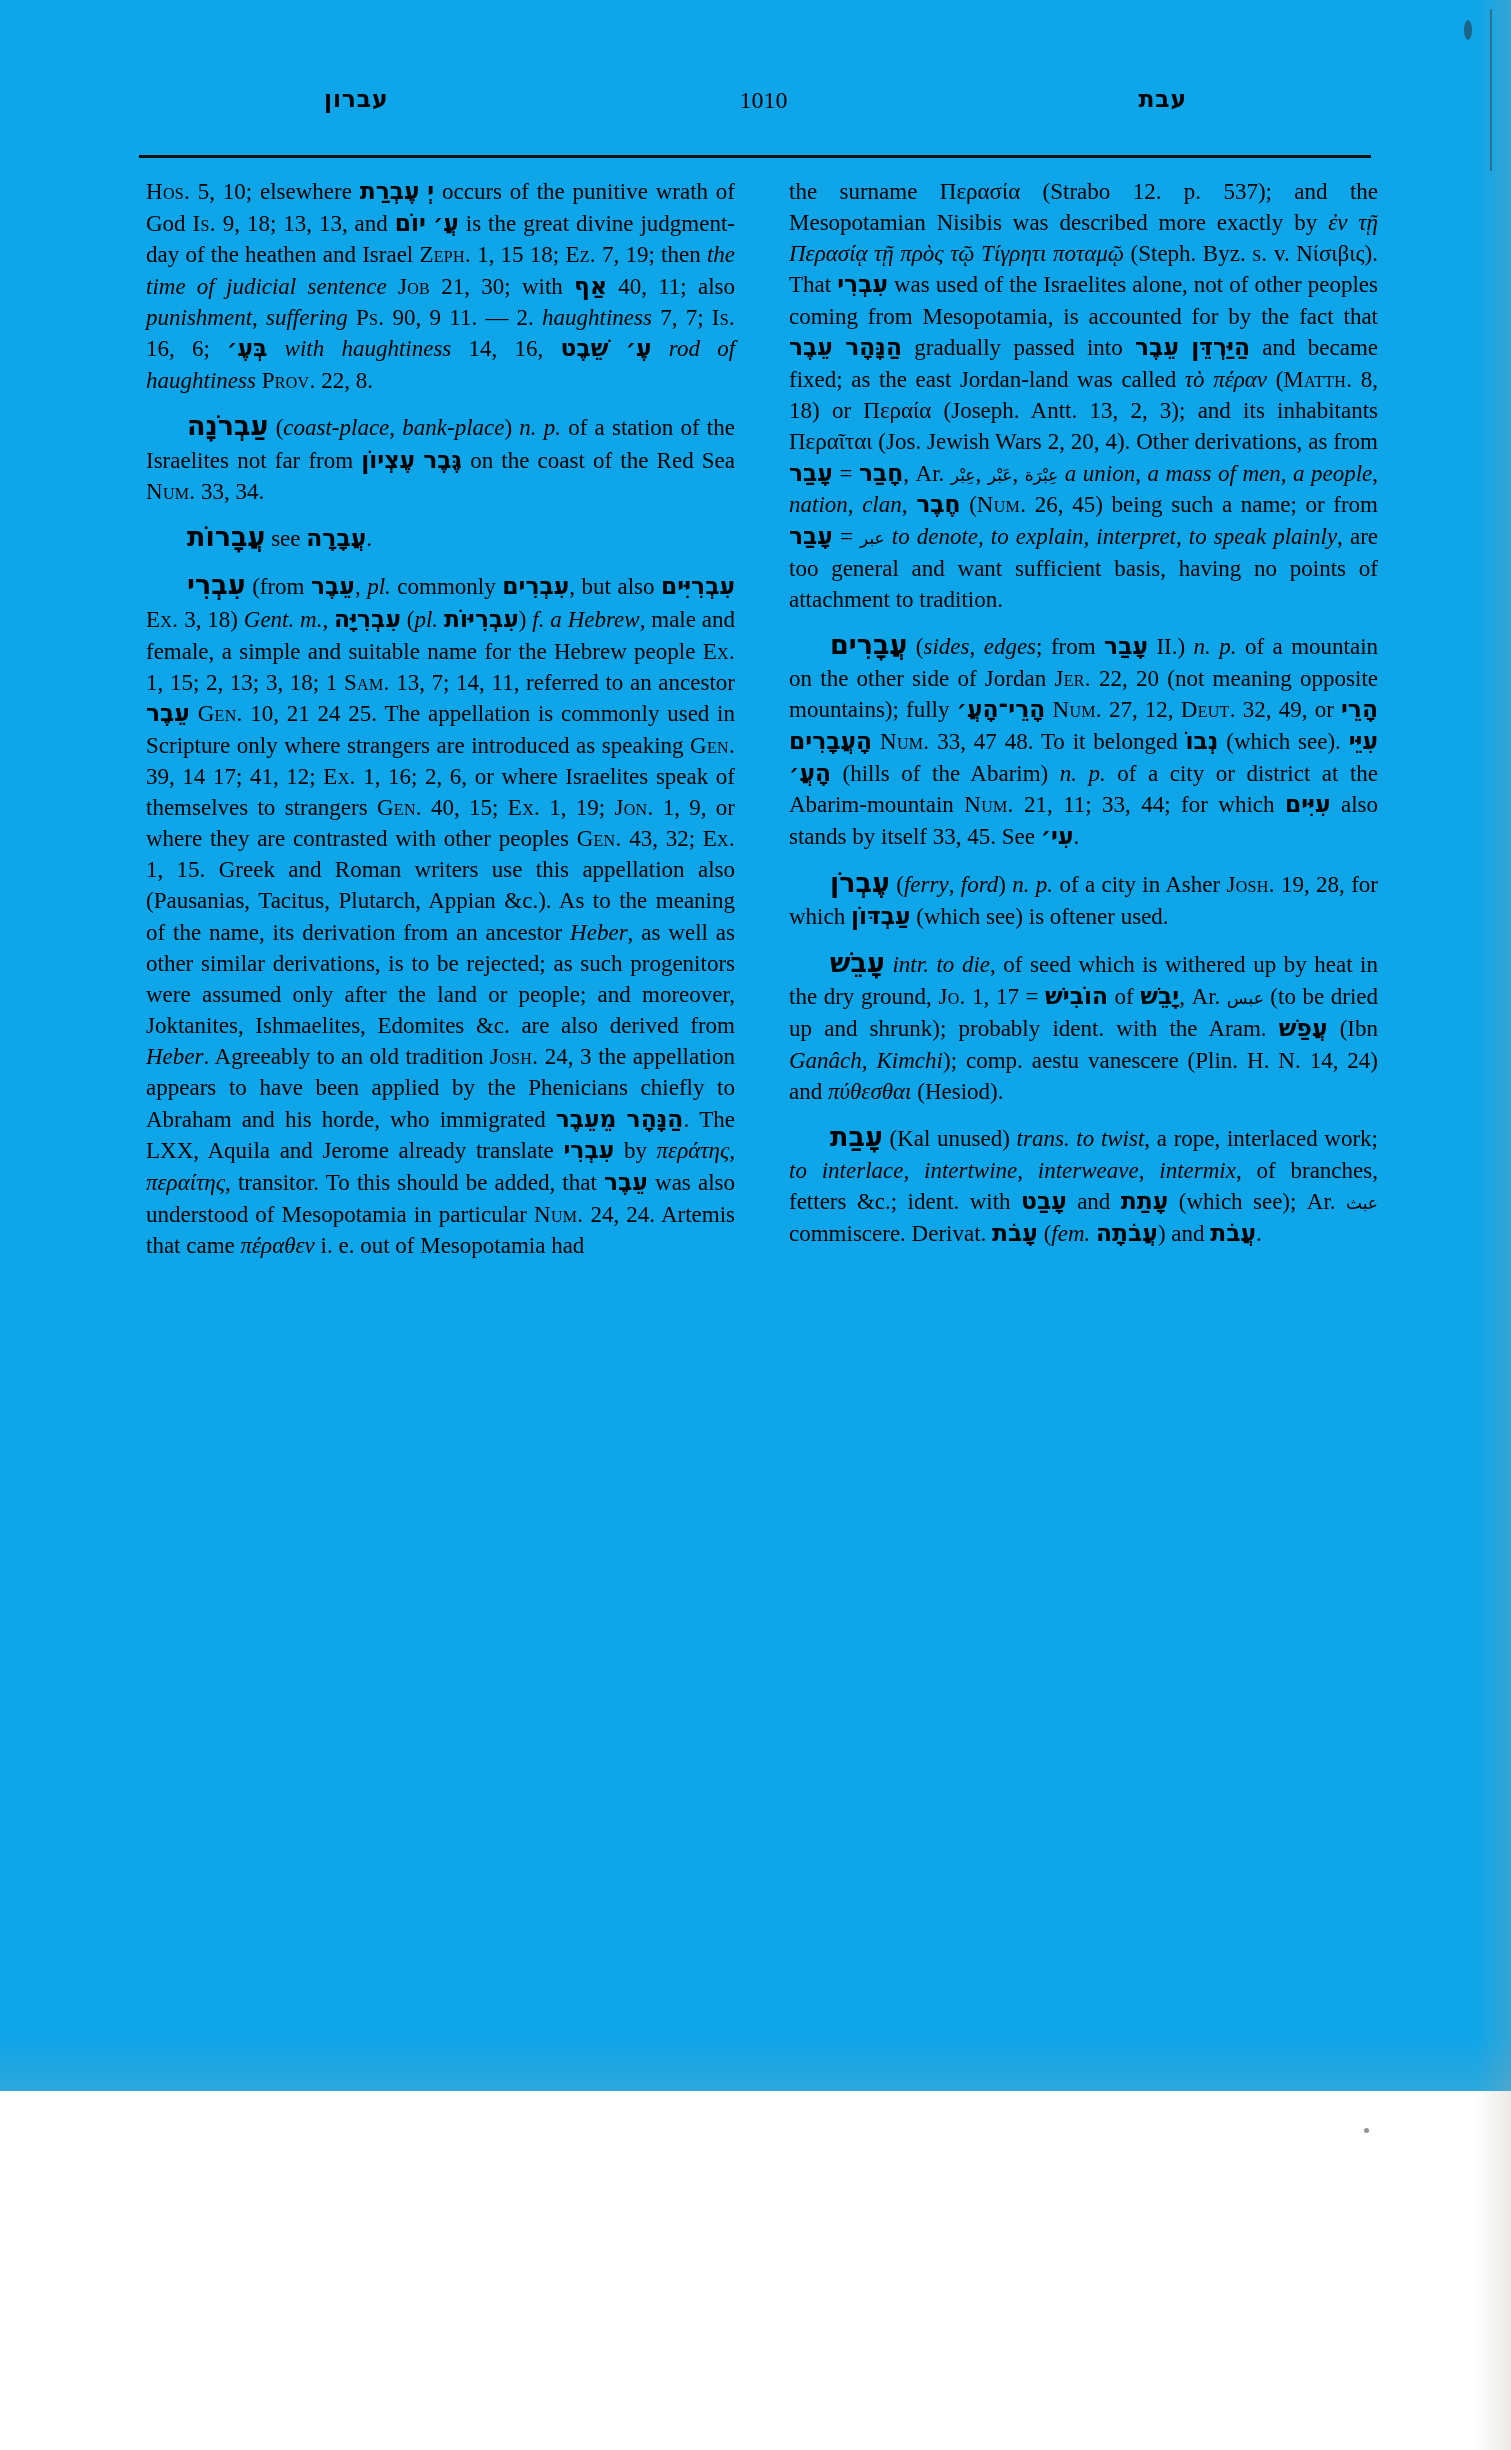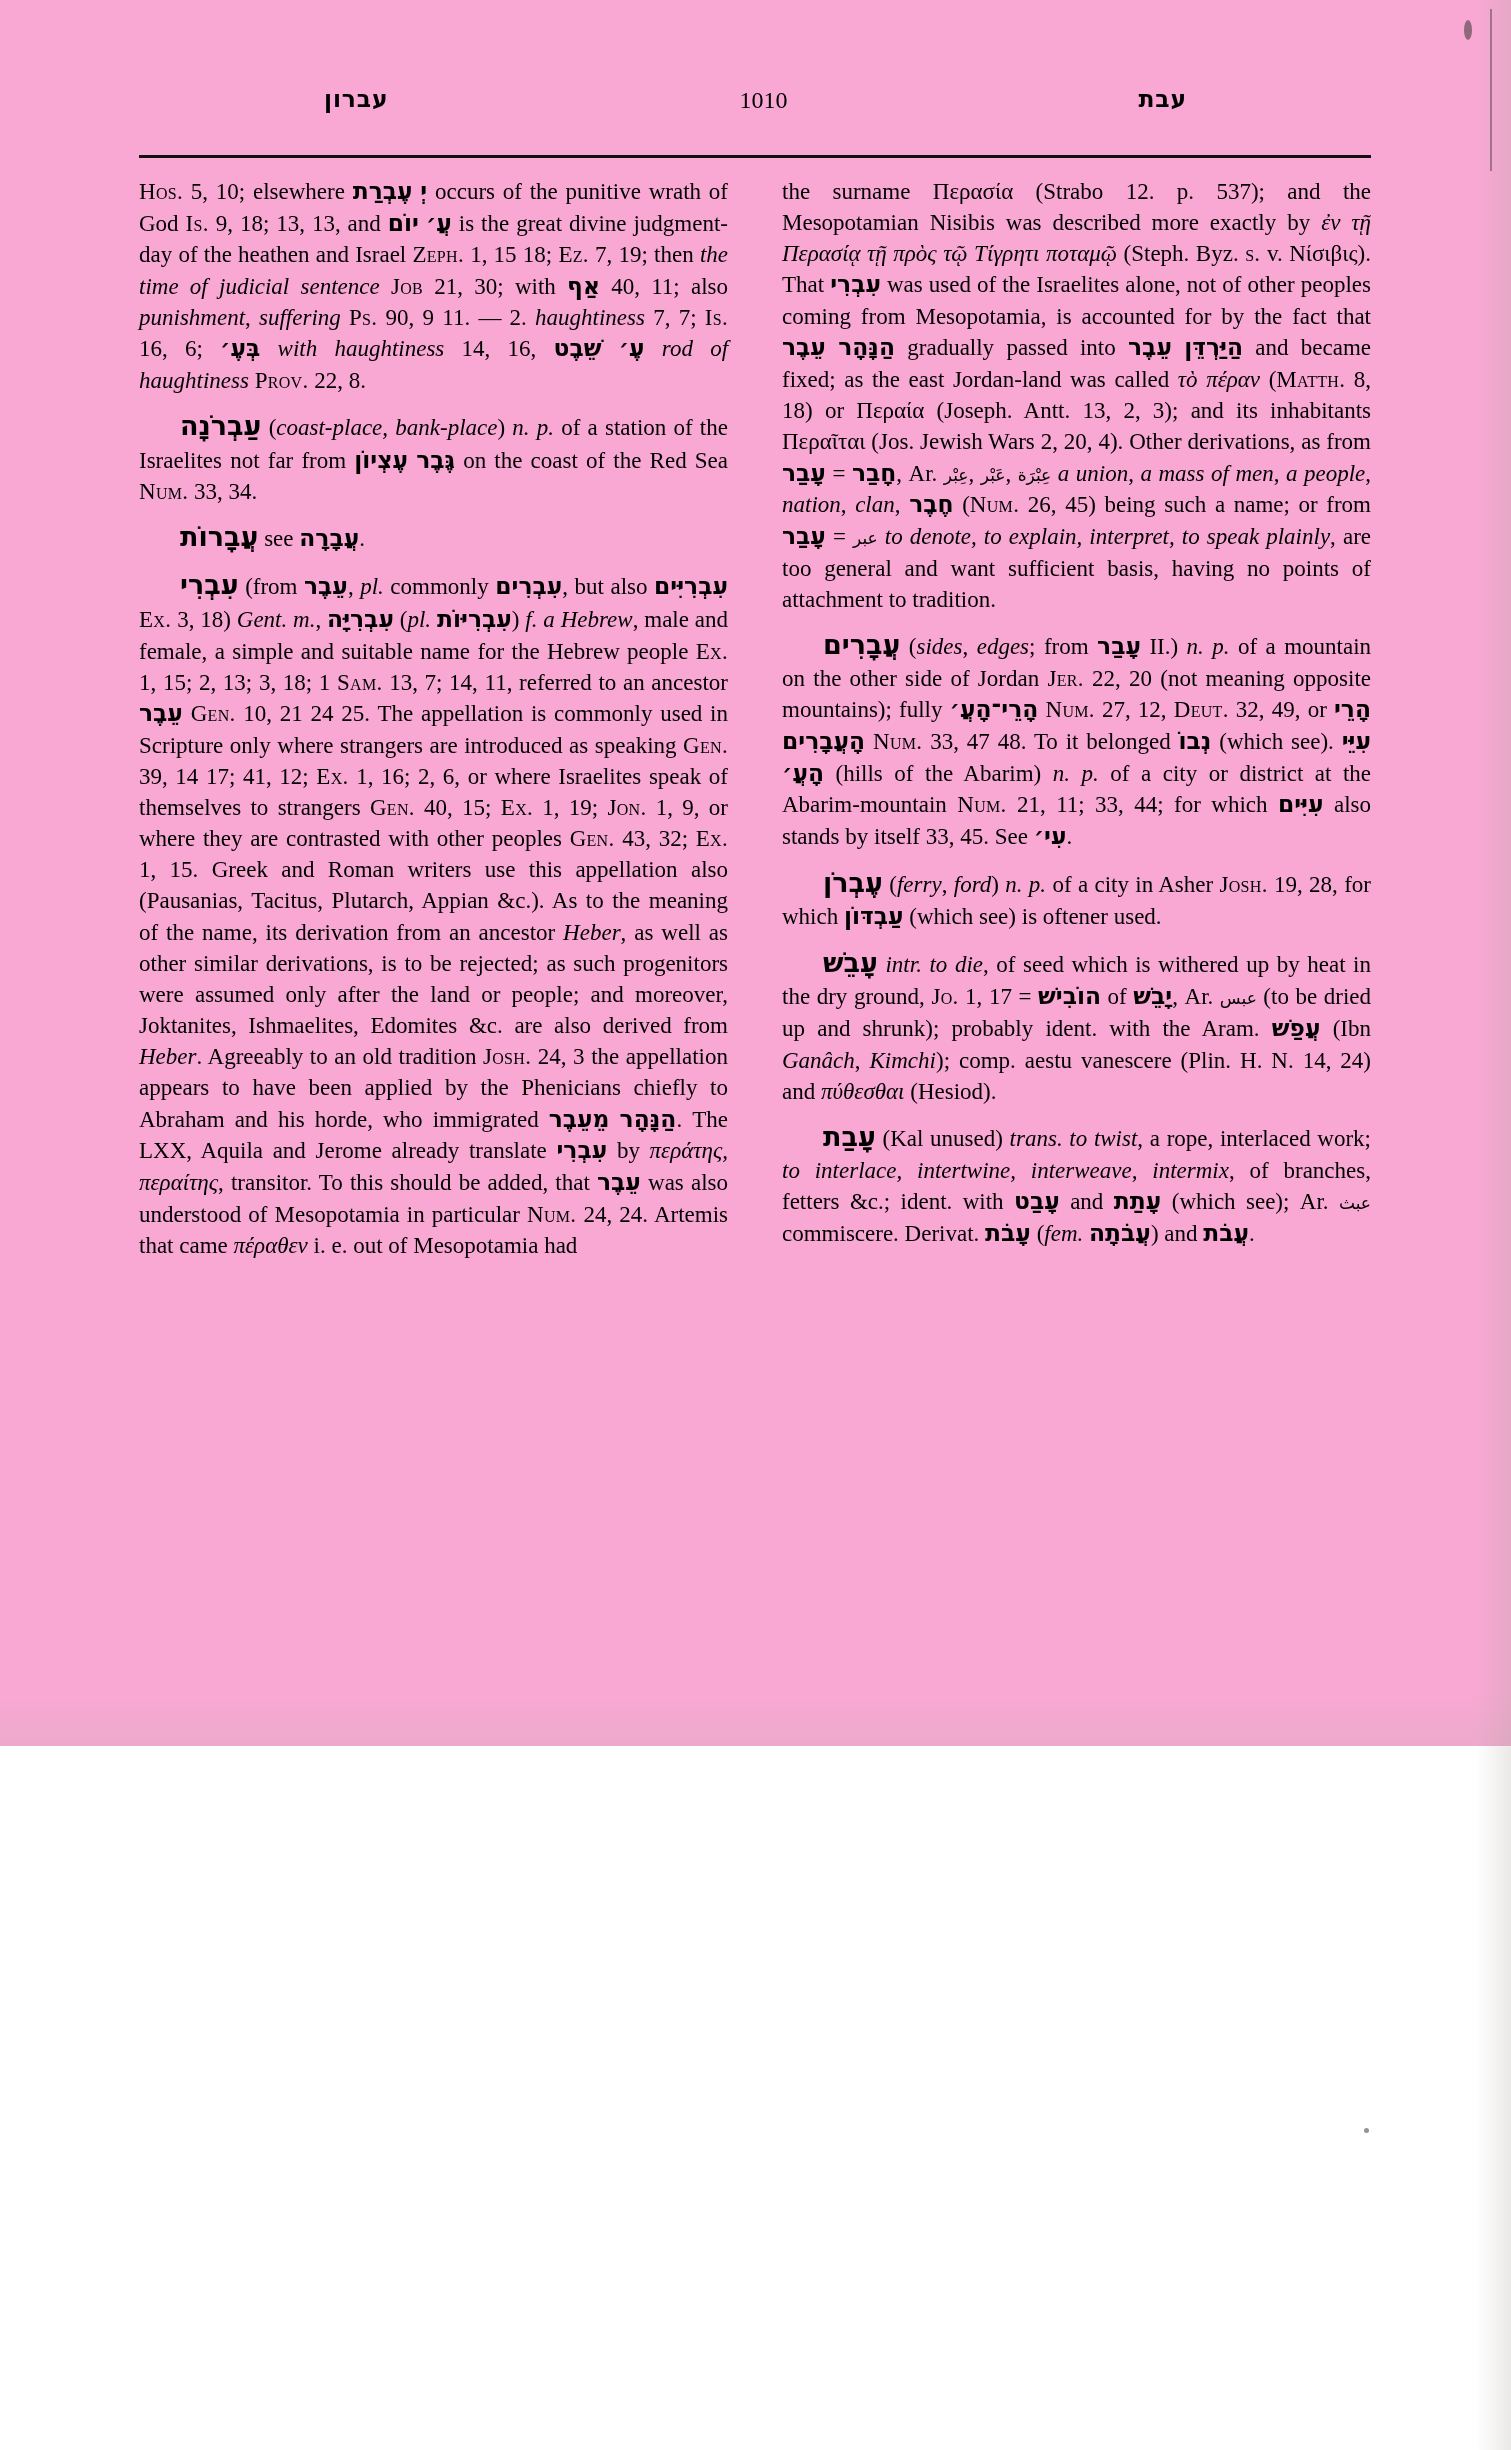--- a/index.html
+++ b/index.html
@@ -12,22 +12,22 @@
     height: 2450px;
     font-family: "Liberation Serif", serif;
     color: #000000;
     position: relative;
     overflow: hidden;
   }
   .page {
     position: absolute;
     left: 0; top: 0;
     width: 1512px;
-    height: 1746px;
-    background: #f9a8d4;
+    height: 2091px;
+    background: #0ea5e9;
   }
   
   .scan-edge-right {
     position: absolute;
     right: 0; top: 0;
     width: 36px; height: 2450px;
     background: linear-gradient(to right, rgba(255,255,255,0), rgba(170,165,155,0.25));
     pointer-events: none;
   }
   .scan-edge-bottom {
@@ -72,21 +72,21 @@
   .rule {
     position: absolute;
     left: 139px;
     top: 155px;
     width: 1232px;
     height: 2.7px;
     background: #111;
   }
   .columns {
     position: absolute;
-    left: 139px;
+    left: 146px;
     top: 176px;
     width: 1241px;
     height: 2096px;
   }
   .col {
     position: absolute;
     top: 0;
     width: 589px;
     font-size: 23px;
     line-height: 1.355;

